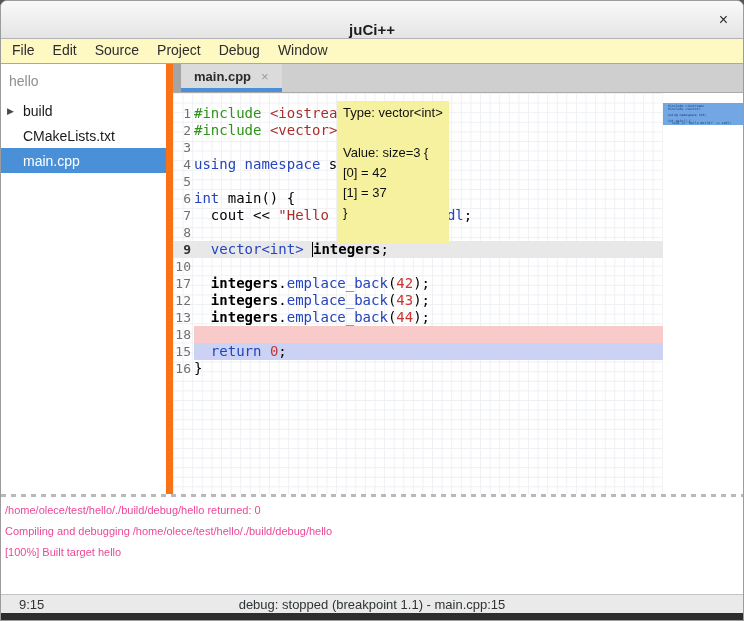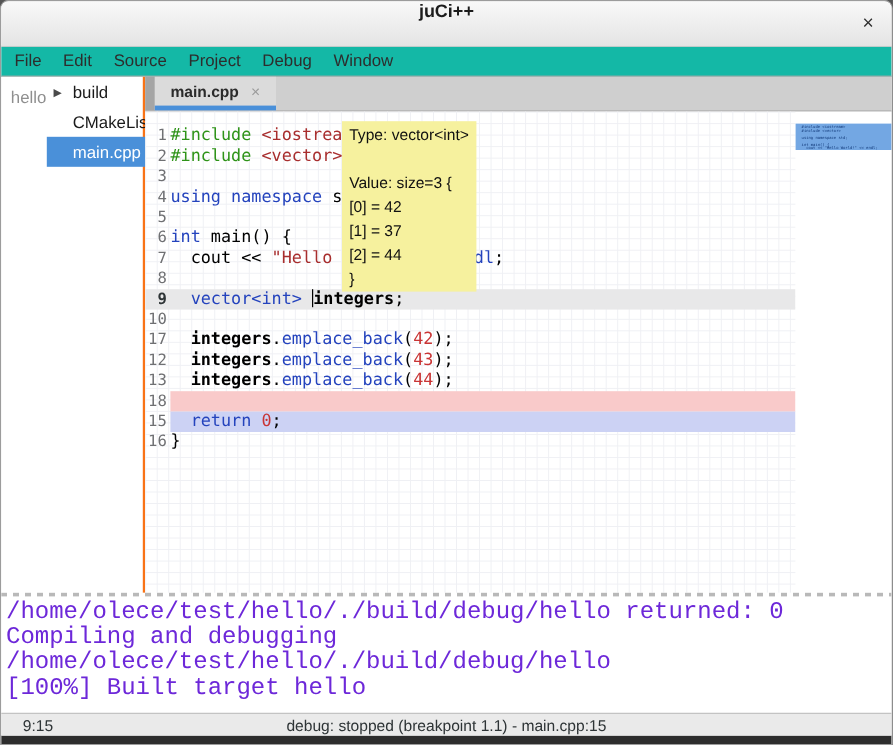--- a/index.html
+++ b/index.html
@@ -10,33 +10,33 @@
     border:1px solid #9c9c9c; border-radius:7px 7px 0 0;
     display:flex; flex-direction:column;
     font-family:"Liberation Sans", sans-serif;
     background:#fff; overflow:hidden;
   }
   
   .titlebar {
     height:38px; flex:none; position:relative;
     background:linear-gradient(#f9f9f9,#e4e4e4);
     border-bottom:1px solid #b4b4b4; border-radius:6px 6px 0 0;
-    display:flex; align-items:flex-start; justify-content:center;
+    display:flex; align-items:flex-end; justify-content:center;
   }
   .title { font-weight:bold; font-size:15px; color:#1c1c1c; }
   .close-btn { position:absolute; right:15px; top:9px; font-size:16px; color:#2e2e2e; line-height:20px; }
   
   .menubar {
-    height:25px; flex:none; background:#14b8a6; border-bottom:1px solid #a8a8a8;
+    height:25px; flex:none; background:#fef9c3; border-bottom:1px solid #a8a8a8;
     display:flex; align-items:stretch; padding-left:2px;
   }
   .menu-item { padding:0 9px; font-size:14px; line-height:23px; color:#2d2d2d; }
   
   .main-row { flex:1; display:flex; min-height:0; }
-  .sidebar { width:120px; flex:none; border-right:2px solid #f97316; background:#fff; display:flex; flex-direction:row; }
+  .sidebar { width:172px; flex:none; border-right:7px solid #f97316; background:#fff; display:flex; flex-direction:column; }
   .project-label { color:#8f8f8f; font-size:14px; padding:9px 0 9px 8px; }
   .tree-row { height:25px; display:flex; align-items:center; font-size:14px; color:#1a1a1a; padding-left:22px; }
   .tree-row.has-expander { padding-left:6px; }
   .tree-row .expander { width:16px; font-size:9px; color:#4a4a4a; flex:none; }
   .tree-row.selected { background:#4a90d9; color:#ffffff; }
   .right-col { flex:1; display:flex; flex-direction:column; min-width:0; }
   
   .tabbar { height:29px; flex:none; background:#cfcfcf; display:flex; border-bottom:1px solid #ababab; }
   .tab-notch { width:8px; background:#a5a5a5; flex:none; }
   .tab {
@@ -78,21 +78,21 @@
   
   .minimap { width:80px; flex:none; background:#fff; position:relative; }
   .viewport { position:absolute; left:0; right:0; top:10px; height:22px; background:#73a7e3; overflow:hidden; padding:2px 0 0 5px; }
   .mini-line { font-family:"DejaVu Sans Mono", monospace; font-size:3.2px; line-height:2.9px; color:#123a7a; white-space:pre; }
   
   .output { height:100px; flex:none; background:#fff; position:relative; padding:6px 4px 0 4px; }
   .pane-separator {
     position:absolute; top:0; left:0; right:0; height:3px;
     background:repeating-linear-gradient(to right, #b9b9b9 0 5px, transparent 5px 10px);
   }
-  .output-line { font-size:20px; line-height:21px; color:#6d28d9;font-family:Liberation Mono, monospace; }
+  .output-line { font-size:11px; line-height:21px; color:#ec4899; }
   
   .statusbar {
     height:19px; flex:none; background:#eaeaea; border-top:1px solid #c3c3c3;
     position:relative; display:flex; align-items:center; font-size:13px; color:#2e3436;
   }
   .status-left { margin-left:18px; z-index:2; }
   .status-center { position:absolute; left:0; right:0; text-align:center; }
   .bottom-strip { height:7px; flex:none; background:#2d2d2d; }
 </style>
 </head>
@@ -160,21 +160,20 @@
             <div class="code-row row-breakpoint"><span class="gutter-cell">18</span><span class="code-cell"></span></div>
             <div class="code-row row-debug"><span class="gutter-cell">15</span><span class="code-cell"><span class="c-plain">  </span><span class="c-kw">return</span><span class="c-plain"> </span><span class="c-num">0</span><span class="c-plain">;</span></span></div>
             <div class="code-row"><span class="gutter-cell">16</span><span class="code-cell"><span class="c-plain">}</span></span></div>
           </div>
         <div class="tooltip" id="tooltip-container">
             <div>Type: vector&lt;int&gt;</div>
             <div>&nbsp;</div>
             <div>Value: size=3 {</div>
             <div> [0] = 42</div>
             <div> [1] = 37</div>
-            <div> [2] = 44</div>
             <div>}</div>
           </div>
         <div class="minimap">
           <div class="viewport" id="minimap-viewport">
               <div class="mini-line">#include &lt;iostream&gt;</div>
               <div class="mini-line">#include &lt;vector&gt;</div>
               <div class="mini-line">&nbsp;</div>
               <div class="mini-line">using namespace std;</div>
               <div class="mini-line">&nbsp;</div>
               <div class="mini-line">int main() {</div>

